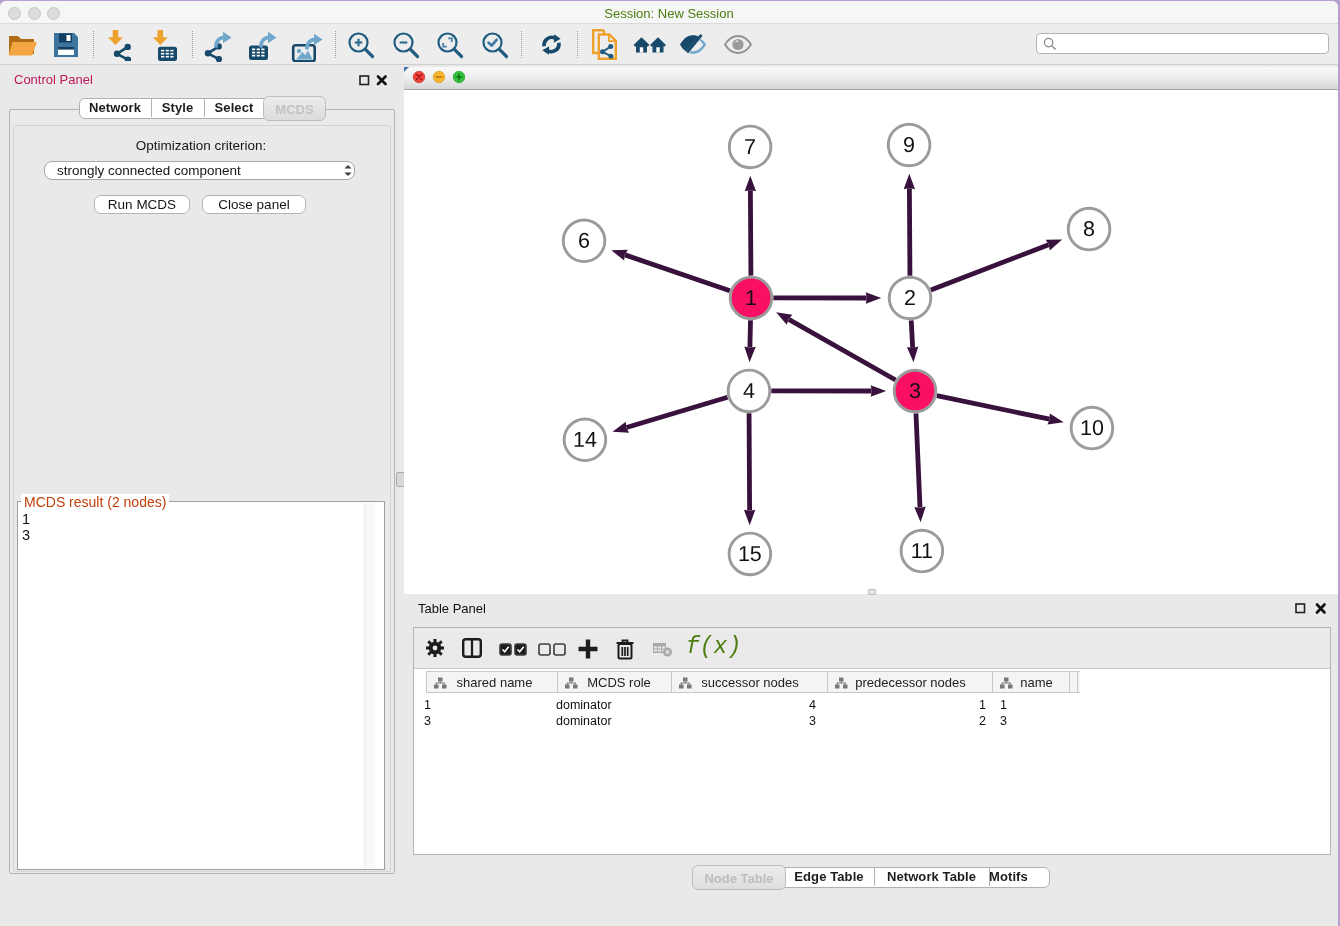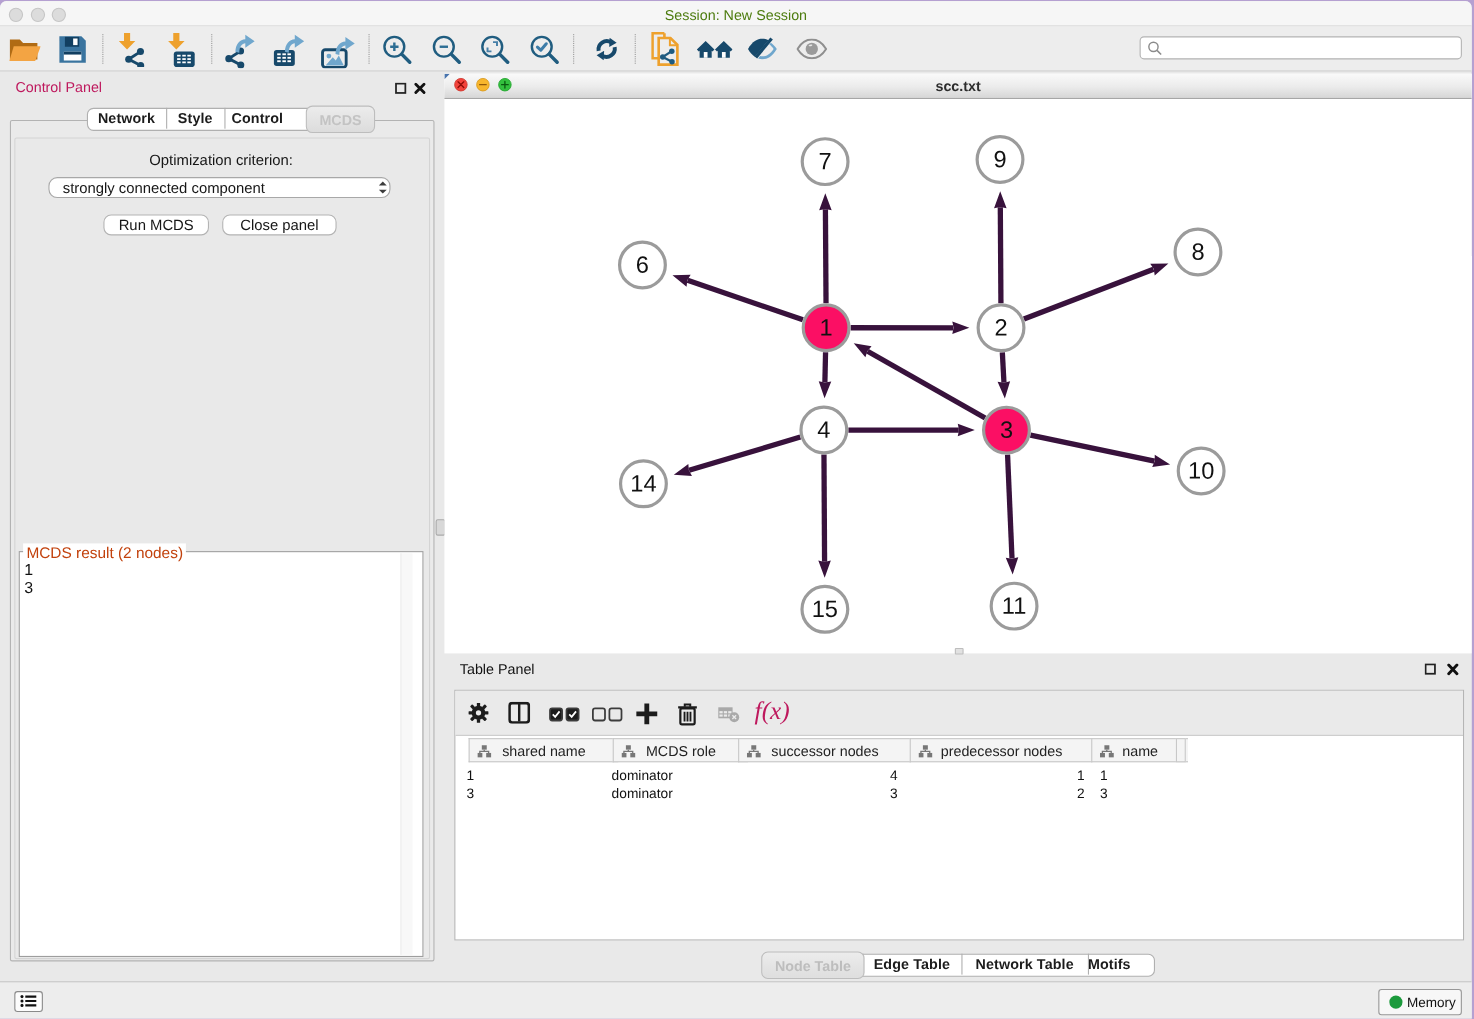--- a/index.html
+++ b/index.html
@@ -10,21 +10,21 @@
 .tl{width:11px;height:11px;border-radius:50%;background:#dcdcdc;border:1px solid #c6c6c6;top:6px}
 #wintitle{width:100%;top:5px;text-align:center;font-size:13px;color:#4d7c0f}
 #toolbar{left:0;top:23px;width:1338px;height:40px;background:#ededed;border-bottom:1px solid #cfcfcf}
 .sep{top:7px;height:27px;width:0;border-left:1px dotted #9a9a9a}
 #search{left:1036px;top:9px;width:291px;height:19px;background:#fff;border:1px solid #b3b3b3;border-radius:4px}
 
 #cptitle{left:14px;top:71px;font-size:13px;color:#be185d}
 #cptabs{left:79px;top:97px;width:243px;height:19px;background:#fff;border:1px solid #b0b0b0;border-radius:6px}
 .tabtxt{font-size:13px;color:#1c1c1c;top:100px;text-align:center;font-weight:bold;letter-spacing:0.1px}
 .tabdiv{top:0;height:19px;width:0;border-left:1px solid #b0b0b0}
-#mcdstab{left:278px;top:95px;width:61px;height:23px;background:linear-gradient(#ececec,#dcdcdc);border:1px solid #bdbdbd;border-radius:6px;}
+#mcdstab{left:263px;top:95px;width:61px;height:23px;background:linear-gradient(#ececec,#dcdcdc);border:1px solid #bdbdbd;border-radius:6px;}
 #mcdstab div{margin-top:5px;text-align:center;font-size:13px;color:#c3c3c3;font-weight:bold}
 #cpouter{left:9px;top:108px;width:384px;height:763px;border:1px solid #b3b3b3;border-radius:2px;background:#eaeaea}
 #cpinner{left:13px;top:124px;width:376px;height:745px;border:1px solid #d4d4d4;border-radius:2px;background:#e9e9e9}
 #optlab{left:0;top:137px;width:402px;text-align:center;font-size:13.5px;color:#161616}
 #combo{left:44px;top:160px;width:309px;height:17px;background:#fff;border:1px solid #a8a8a8;border-radius:8px}
 #combo span{position:absolute;left:12px;top:1px;font-size:13.5px;color:#161616}
 .btn{height:16px;background:#fff;border:1px solid #b4b4b4;border-radius:7px;top:194px;text-align:center;font-size:13.5px;color:#161616;padding-top:1px}
 #grp{left:17px;top:500px;width:366px;height:367px;border:1px solid #9e9e9e;background:#fff}
 #grplab{left:21px;top:493px;background:#fff;padding:0 3px;font-size:14px;color:#c2410c}
 #grptext{left:22px;top:510px;font-size:14.5px;color:#111;line-height:16px}
@@ -207,21 +207,21 @@
 <div class="abs" id="cptitle">Control Panel</div>
     <svg class="abs" style="left:359px;top:74px" width="30" height="11" viewBox="0 0 30 11">
       <rect x="1" y="1" width="8.5" height="8.5" fill="none" stroke="#222" stroke-width="1.6"></rect>
       <path d="M19,1.5 L26.5,9 M26.5,1.5 L19,9" stroke="#111" stroke-width="2.6" stroke-linecap="round"></path>
     </svg>
     <div class="abs" id="cpouter"></div>
     <div class="abs" id="cpinner"></div>
     <div class="abs" id="cptabs"></div>
     <div class="abs tabtxt" style="left:79px;width:72px;top:99px">Network</div>
     <div class="abs tabtxt" style="left:151px;width:53px;top:99px">Style</div>
-    <div class="abs tabtxt" style="left:204px;width:60px;top:99px">Control</div>
+    <div class="abs tabtxt" style="left:204px;width:60px;top:99px">Select</div>
     <div class="abs tabdiv" style="left:151px;top:97px"></div>
     <div class="abs tabdiv" style="left:204px;top:97px"></div>
     <div class="abs" id="mcdstab">
       <div>MCDS</div>
     </div>
     <div class="abs" id="optlab">Optimization criterion:</div>
     <div class="abs" id="combo">
       <span>strongly connected component</span>
       <svg class="abs" style="left:298px;top:2px" width="10" height="13" viewBox="0 0 10 13">
         <path d="M1.4,4.6 L5,1 L8.6,4.6 Z" fill="#3c3c3c"></path>
@@ -234,21 +234,20 @@
       <div class="abs" id="vsb"></div>
     </div>
     <div class="abs" id="grplab">MCDS result (2 nodes)</div>
     <div class="abs" id="grptext">1<br>3</div>
     <div class="abs" style="left:396px;top:471px;width:7px;height:13px;background:#d8d8d8;border:1px solid #aaa;border-radius:2px"></div>
 <div class="abs" id="net">
       <div class="abs" id="nettitle"></div>
       <svg class="abs" style="left:0;top:0" width="5" height="5">
         <path d="M0,0 L5,0 L0,5 Z" fill="#3465a4" opacity="0.9"></path>
       </svg>
-      <div class="abs" id="netname">scc.txt</div>
       <svg class="abs" style="left:8px;top:3px" width="14" height="14" viewBox="-7 -7 14 14">
         <circle cx="0" cy="0" r="5.7" fill="#f3433c" stroke="#cf3930" stroke-width="0.8"></circle>
         <path d="M-2.6,-2.6 L2.6,2.6 M2.6,-2.6 L-2.6,2.6" stroke="#8c0b06" stroke-width="1.2" stroke-linecap="round"></path>
       </svg>
       <svg class="abs" style="left:28px;top:3px" width="14" height="14" viewBox="-7 -7 14 14">
         <circle cx="0" cy="0" r="5.7" fill="#f8b62c" stroke="#d99b20" stroke-width="0.8"></circle>
         <path d="M-3,0 L3,0" stroke="#90570a" stroke-width="1.2" stroke-linecap="round"></path>
       </svg>
       <svg class="abs" style="left:48px;top:3px" width="14" height="14" viewBox="-7 -7 14 14">
         <circle cx="0" cy="0" r="5.7" fill="#33c13e" stroke="#27a631" stroke-width="0.8"></circle>
@@ -357,21 +356,21 @@
       <rect x="1" y="3" width="13" height="10" fill="#a9a9a9"></rect>
       <rect x="2" y="6.5" width="3" height="2" fill="#eaeaea"></rect>
       <rect x="6" y="6.5" width="3" height="2" fill="#eaeaea"></rect>
       <rect x="10" y="6.5" width="3" height="2" fill="#eaeaea"></rect>
       <rect x="2" y="9.5" width="3" height="2" fill="#eaeaea"></rect>
       <rect x="6" y="9.5" width="3" height="2" fill="#eaeaea"></rect>
       <rect x="10" y="9.5" width="3" height="2" fill="#eaeaea"></rect>
       <circle cx="15.5" cy="12" r="4.5" fill="#a9a9a9"></circle>
       <path d="M13.8,10.3 L17.2,13.7 M17.2,10.3 L13.8,13.7" stroke="#eaeaea" stroke-width="1.2"></path>
     </svg>
-    <div class="abs" style="left:686px;top:633px;font-family:Liberation Serif, serif;font-style:italic;font-size:23px;color:#be185d">f(x)</div>
+    <div class="abs" style="left:686px;top:633px;font-family:Liberation Mono, monospace;font-style:italic;font-size:23px;color:#4d7c0f">f(x)</div>
     <div class="abs hcell" style="left:426px;width:136px"><svg class="hico" width="13" height="12" viewBox="0 0 13 12">
         <rect x="4" y="0.5" width="4.5" height="4" fill="#777"></rect>
         <rect x="0" y="7.5" width="4.5" height="4" fill="#777"></rect>
         <rect x="8" y="7.5" width="4.5" height="4" fill="#777"></rect>
         <path d="M6.2,4.5 L6.2,6 M2.2,7.5 L2.2,6 L10.2,6 L10.2,7.5" stroke="#777" stroke-width="1.2" fill="none"></path>
       </svg>shared name</div>
     <div class="abs hcell" style="left:557px;width:123px"><svg class="hico" width="13" height="12" viewBox="0 0 13 12">
         <rect x="4" y="0.5" width="4.5" height="4" fill="#777"></rect>
         <rect x="0" y="7.5" width="4.5" height="4" fill="#777"></rect>
         <rect x="8" y="7.5" width="4.5" height="4" fill="#777"></rect>
@@ -409,29 +408,13 @@
     <div class="abs" id="btabs"></div>
     <div class="abs tabtxt" style="left:784px;width:90px;top:868px">Edge Table</div>
     <div class="abs tabtxt" style="left:874px;width:115px;top:868px">Network Table</div>
     <div class="abs tabtxt" style="left:989px;width:36px;top:868px">Motifs</div>
     <div class="abs tabdiv" style="left:784px;top:866px"></div>
     <div class="abs tabdiv" style="left:874px;top:866px"></div>
     <div class="abs tabdiv" style="left:989px;top:866px"></div>
     <div class="abs" id="nodetab">
       <div>Node Table</div>
     </div>
-<div class="abs" id="status">
-      <div class="abs" id="listbtn">
-        <svg class="abs" style="left:0px;top:0px;left:4px;top:2px" width="16" height="12" viewBox="0 0 16 12">
-          <circle cx="2" cy="2" r="1.4" fill="#111"></circle>
-          <circle cx="2" cy="6" r="1.4" fill="#111"></circle>
-          <circle cx="2" cy="10" r="1.4" fill="#111"></circle>
-          <line x1="5" y1="2" x2="15" y2="2" stroke="#111" stroke-width="2"></line>
-          <line x1="5" y1="6" x2="15" y2="6" stroke="#111" stroke-width="2"></line>
-          <line x1="5" y1="10" x2="15" y2="10" stroke="#111" stroke-width="2"></line>
-        </svg>
-      </div>
-      <div class="abs" id="membtn">
-        <i></i>
-        <span>Memory</span>
-      </div>
-    </div>
 </div>
 
 </body></html>

